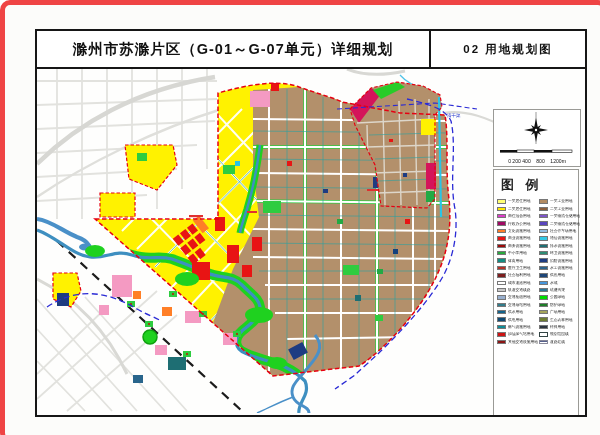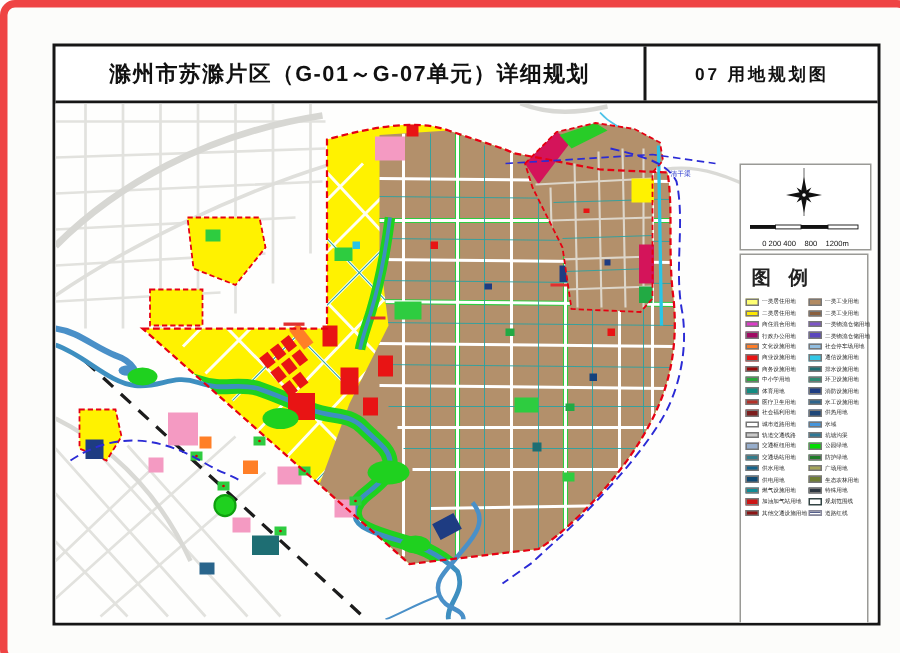--- a/index.html
+++ b/index.html
@@ -25,21 +25,21 @@
   #scale-labels{display:flex;justify-content:space-between;width:74px;margin:0 auto;font-size:6.5px;transform:scale(0.78);color:#111;}
 </style>
 </head>
 <body>
 
 <div id="card">
   <div id="frame">
 
     <div id="titlebar">
       <div id="title-left">滁州市苏滁片区（G-01～G-07单元）详细规划</div>
-      <div id="title-right">07 用地规划图</div>
+      <div id="title-right">02 用地规划图</div>
     </div>
 
     <div id="maparea">
 
       <svg width="546" height="344" viewBox="0 0 546 344" style="position:absolute;left:0;top:0;">
         <defs>
           <clipPath id="clipMain">
             <path d="M58,150 L181,150 L181,24 C210,16 240,10 262,18 C285,26 300,30 305,33 L363,44 L408,46 C412,70 408,100 412,130 C415,160 410,185 400,206 C390,228 372,252 352,272 C340,284 330,292 322,297 L236,307 Z"></path>
           </clipPath>
           <clipPath id="clipBrown">

